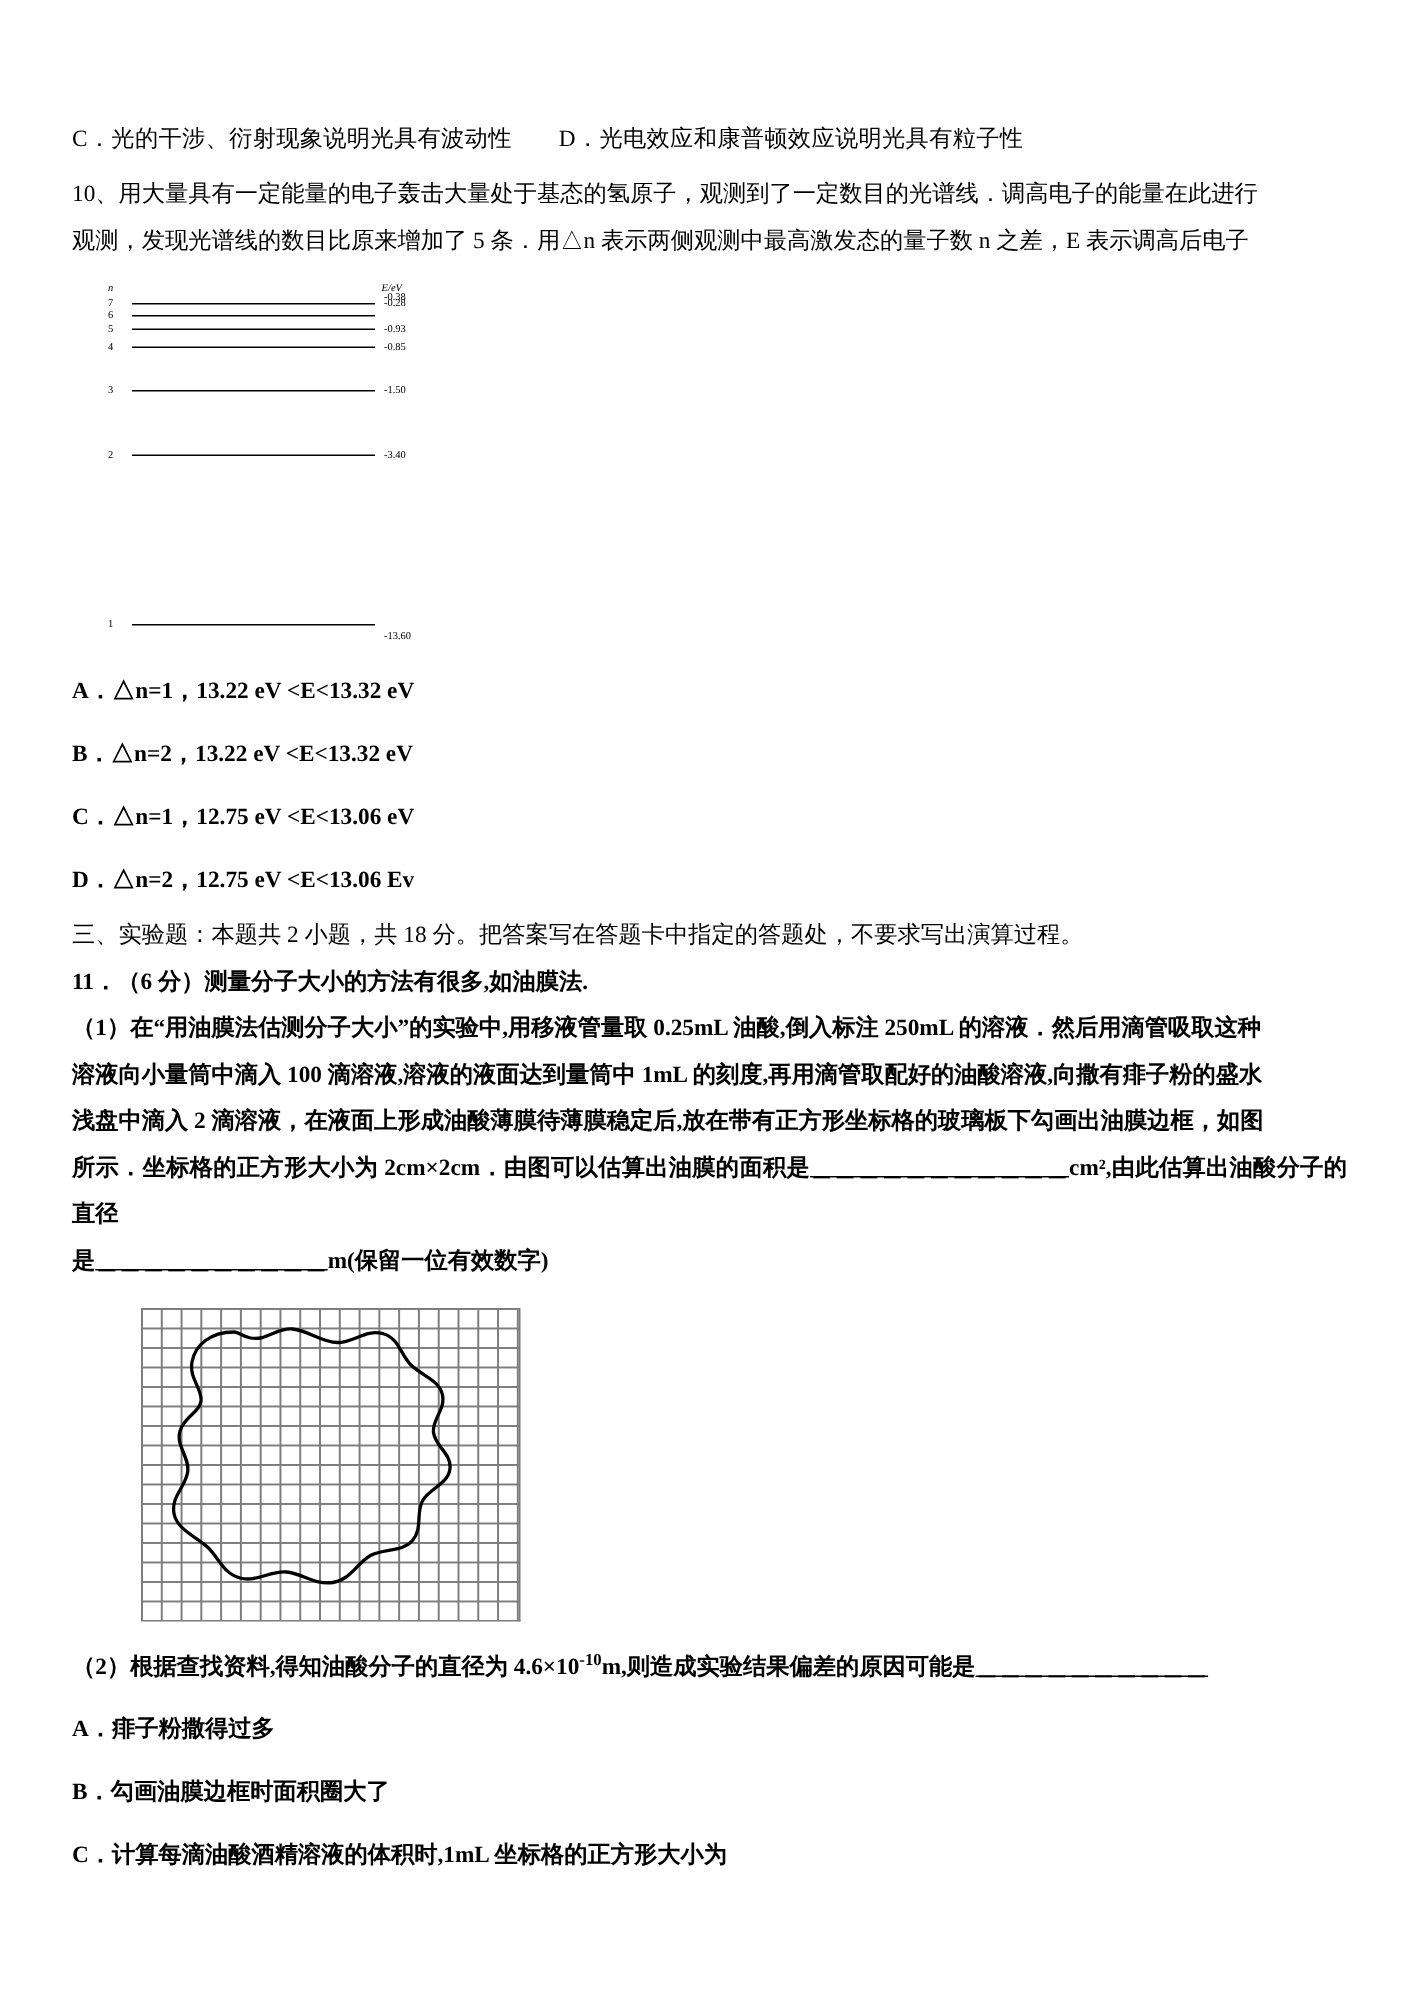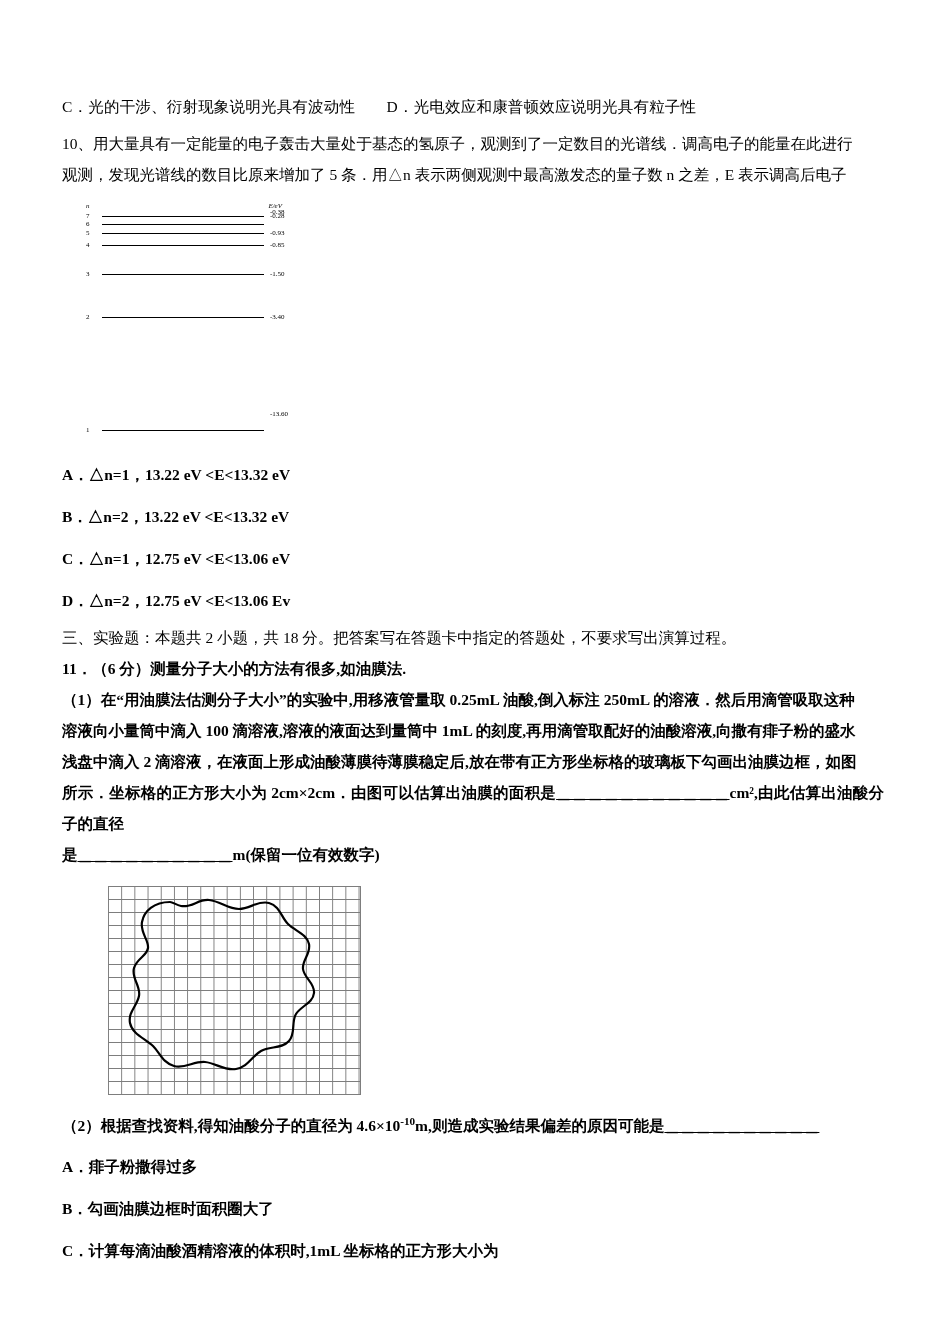--- a/index.html
+++ b/index.html
@@ -10,21 +10,21 @@
   body {
     width: 950px;
     min-height: 1344px;
     font-family: "Liberation Serif", serif;
     color: #000000;
   }
   .page {
     position: relative;
     width: 950px;
     min-height: 1344px;
-    padding: 14px;
+    padding: 0;
     box-sizing: border-box;
   }
   .content {
     padding: 78px 52px 20px 48px;
   }
   .line {
     font-size: 15.5px;
     line-height: 1.95;
     letter-spacing: 0.2px;
     white-space: normal;
@@ -148,21 +148,21 @@
       <div class="lvl" style="top:72px;"></div>
       <span class="lvl-num" style="top:72px;">3</span>
       <span class="lvl-val" style="top:72px;">-1.50</span>
 
       <div class="lvl" style="top:115px;"></div>
       <span class="lvl-num" style="top:115px;">2</span>
       <span class="lvl-val" style="top:115px;">-3.40</span>
 
       <div class="lvl" style="top:228px;"></div>
       <span class="lvl-num" style="top:228px;">1</span>
-      <span class="lvl-val" style="top:212px;text-align:right;">-13.60</span>
+      <span class="lvl-val" style="top:236px;text-align:right;">-13.60</span>
     </div>
 
     <div class="gap-sm"></div>
 
     <div class="opt-line">A．△n=1，13.22 eV &lt;E&lt;13.32 eV</div>
     <div class="opt-line">B．△n=2，13.22 eV &lt;E&lt;13.32 eV</div>
     <div class="opt-line">C．△n=1，12.75 eV &lt;E&lt;13.06 eV</div>
     <div class="opt-line">D．△n=2，12.75 eV &lt;E&lt;13.06 Ev</div>
 
     <div class="gap-sm"></div>

